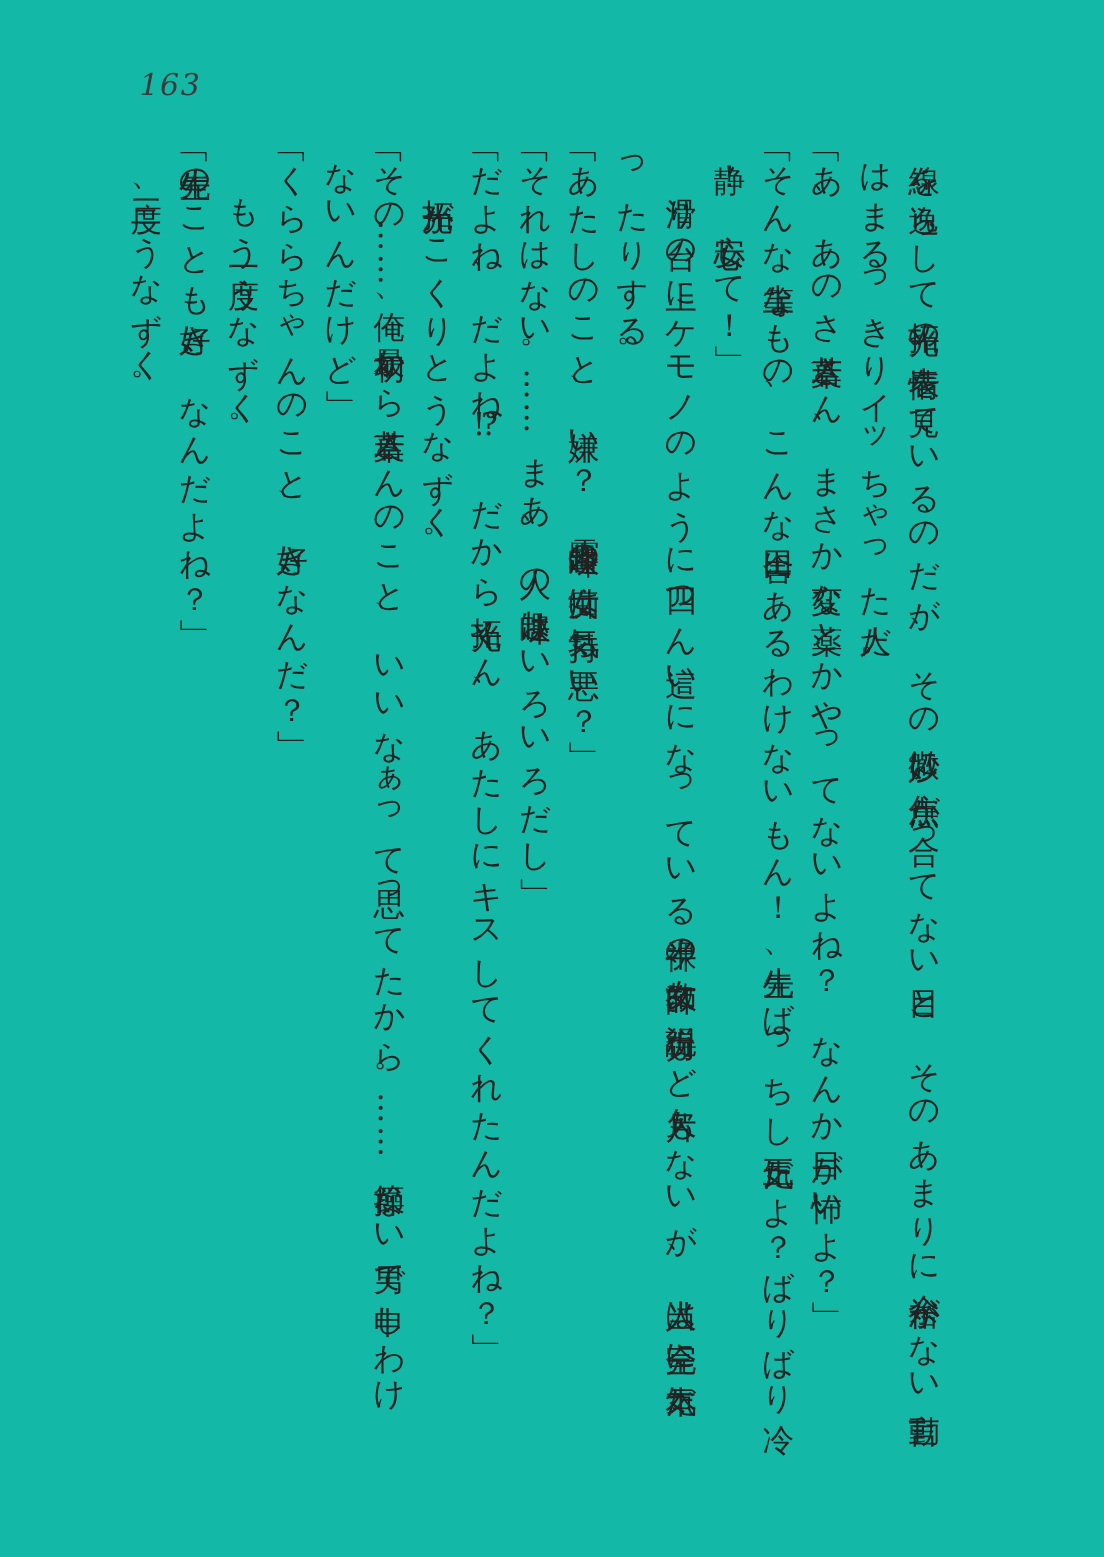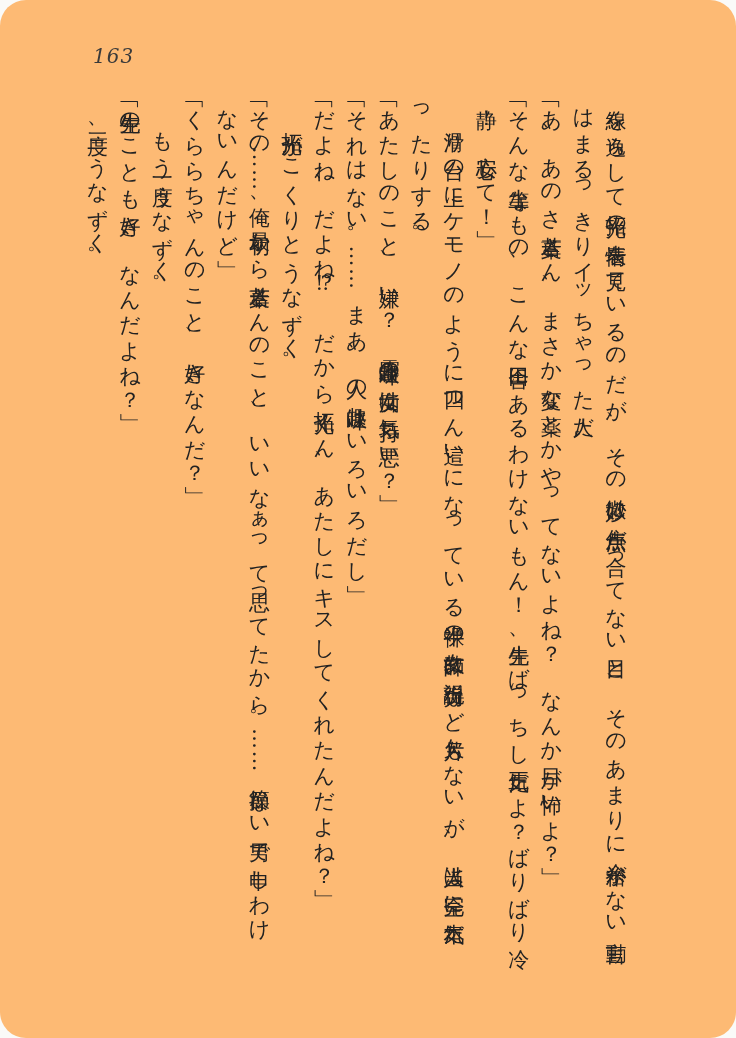--- a/index.html
+++ b/index.html
@@ -10,22 +10,21 @@
     width: 736px;
     height: 1038px;
     position: relative;
     overflow: hidden;
     background: #fafaf8;
     font-family: "DejaVu Serif", "Liberation Serif", serif;
   }
   .page {
     position: absolute;
     inset: 0;
-    background: #fdba74;
-    border-radius: 26px;
+    background: #14b8a6;
   }
   .page-number {
     position: absolute;
     top: 44px;
     left: 93px;
     font-size: 20px;
     font-style: italic;
     color: #3a3a3a;
     letter-spacing: 1px;
   }

